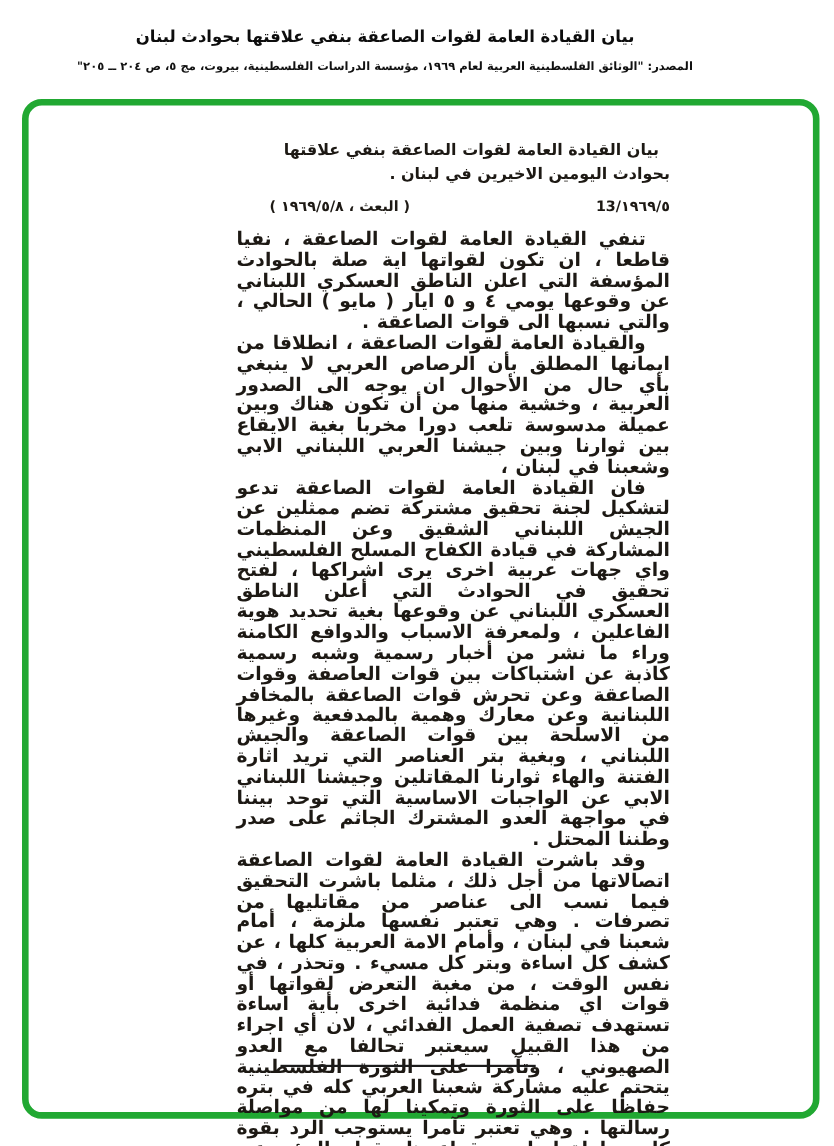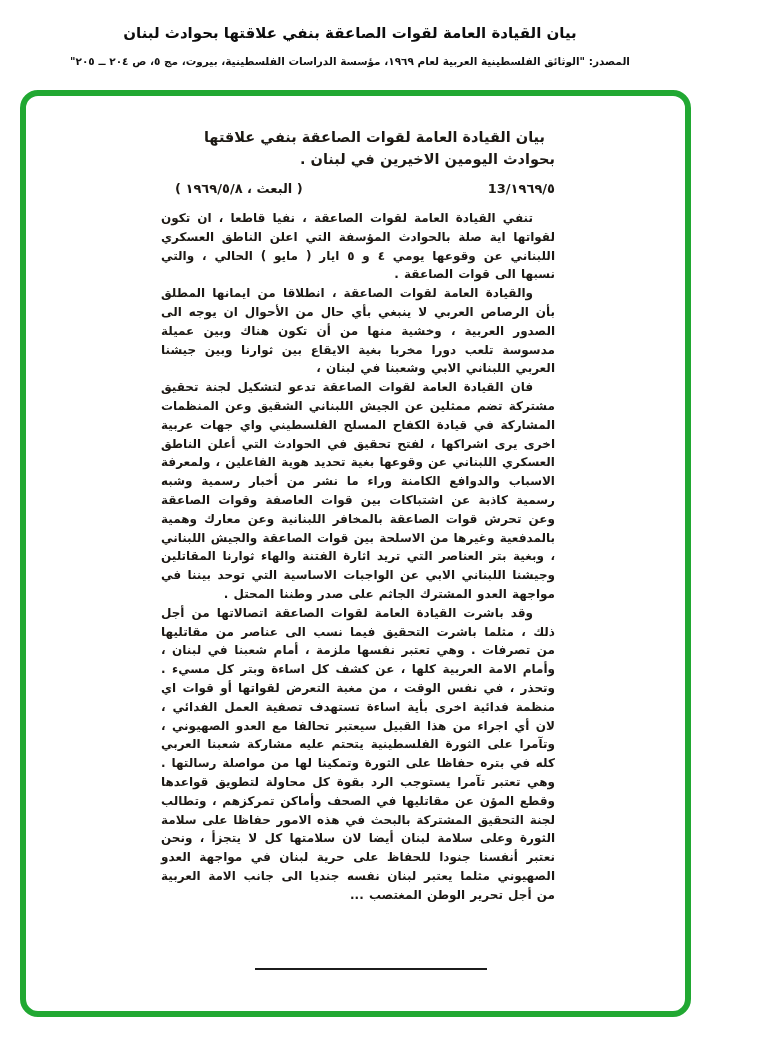--- a/index.html
+++ b/index.html
@@ -33,21 +33,21 @@
     font-size: 10.5px;
     font-weight: bold;
     color: #111111;
   }
 
   
   .frame {
     position: absolute;
     left: 20px;
     top: 90px;
-    width: 671px;
+    width: 725px;
     height: 927px;
     border: 6px solid #21a832;
     border-radius: 18px;
     background: #ffffff;
   }
 
   
   .doc {
     position: absolute;
     top: 30px;
@@ -64,23 +64,23 @@
     text-align: right;
     text-indent: 10px;
   }
   .date-line {
     display: flex;
     justify-content: space-between;
     align-items: baseline;
     margin: 11px 0 13px 0;
     font-size: 13px;
   }
-  .date-line .pub-ref { margin-left: 14px; }
+  .date-line .pub-ref { margin-left: 30px; }
   .doc-body p {
-    font-size: 12px;
+    font-size: 17px;
     line-height: 18.8px;
     text-align: justify;
     text-indent: 22px;
     word-spacing: 1px;
   }
   .divider {
     position: absolute;
     left: 229px;
     top: 872px;
     width: 232px;

